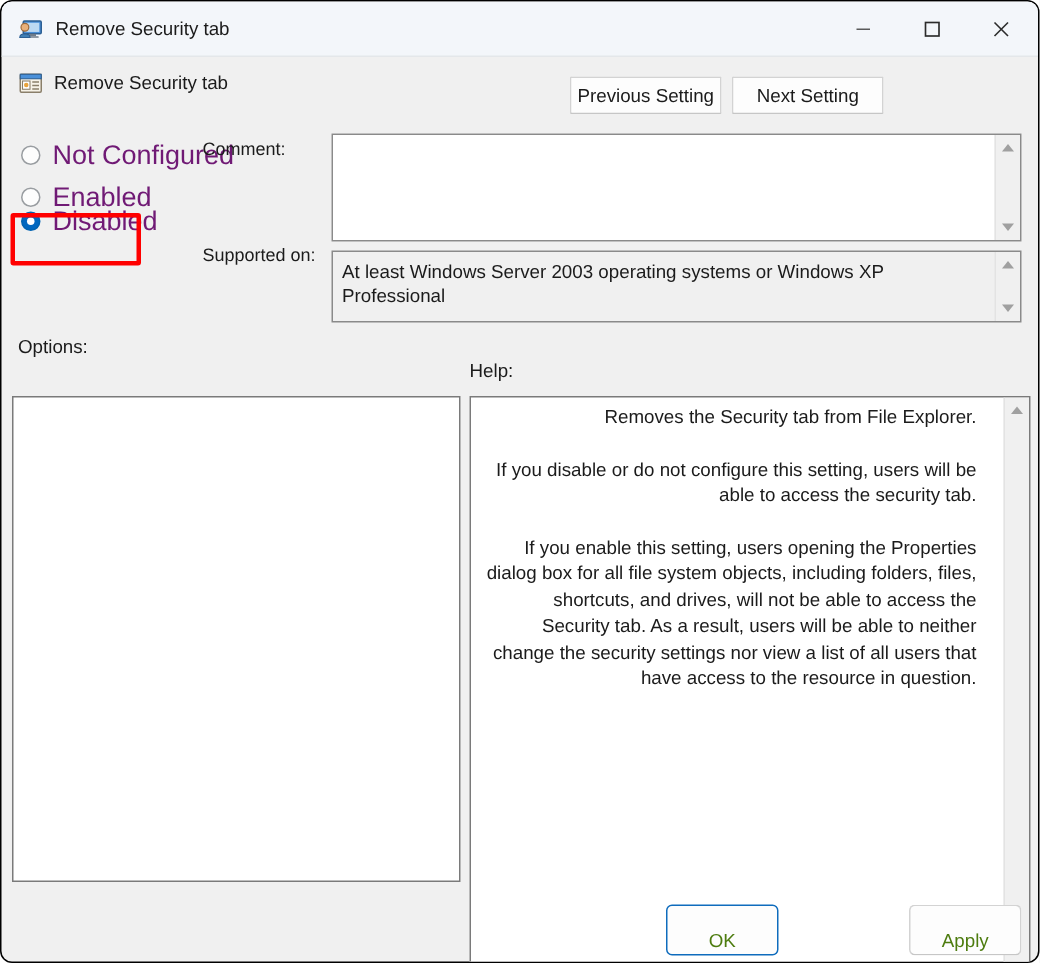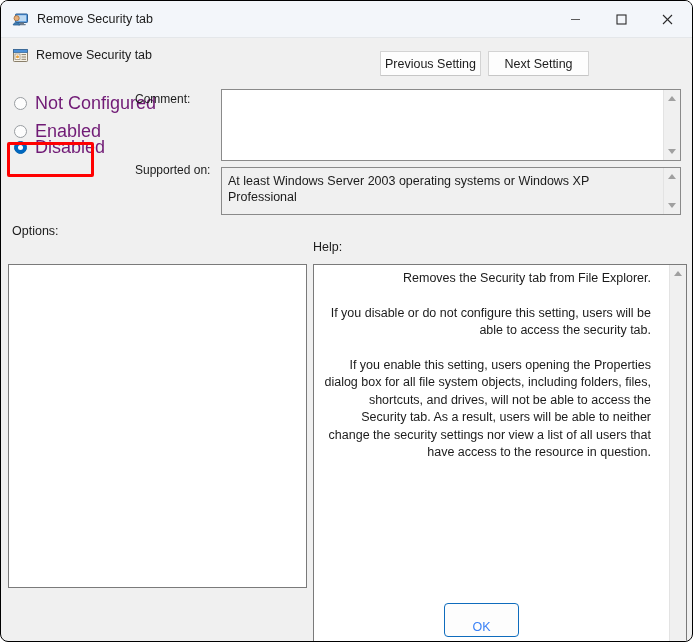--- a/index.html
+++ b/index.html
@@ -252,21 +252,21 @@
     top: 602px;
     width: 75px;
     height: 26px;
     box-sizing: border-box;
     background: #fdfdfd;
     border: 1px solid #d3d3d3;
     border-bottom-color: #c6c6c6;
     border-radius: 4px;
     font-family: "Liberation Sans", sans-serif;
     font-size: 12.5px;
-    color: #3b82f6;
+    color: #4d7c0f;
     cursor: default;
     padding: 16px;
   }
   .btn-ok {
     left: 443px;
     border: 1.5px solid #0f6cbd;
     background: #fdfdfd;
   }
   .btn-cancel { left: 524px; }
   .btn-apply { left: 605px; }
@@ -377,14 +377,15 @@
       <p>If you enable this setting, users opening the Properties dialog box for all file system objects, including folders, files, shortcuts, and drives, will not be able to access the Security tab. As a result, users will be able to neither change the security settings nor view a list of all users that have access to the resource in question.</p>
     </div>
     <div class="vscroll">
       <div class="arrow up">
           <span class="tri up"></span>
         </div>
     </div>
   </div>
 
   <button class="footer-btn btn-ok">OK</button>
+  <button class="footer-btn btn-apply">Apply</button>
 
 </div>
 
 </body></html>

